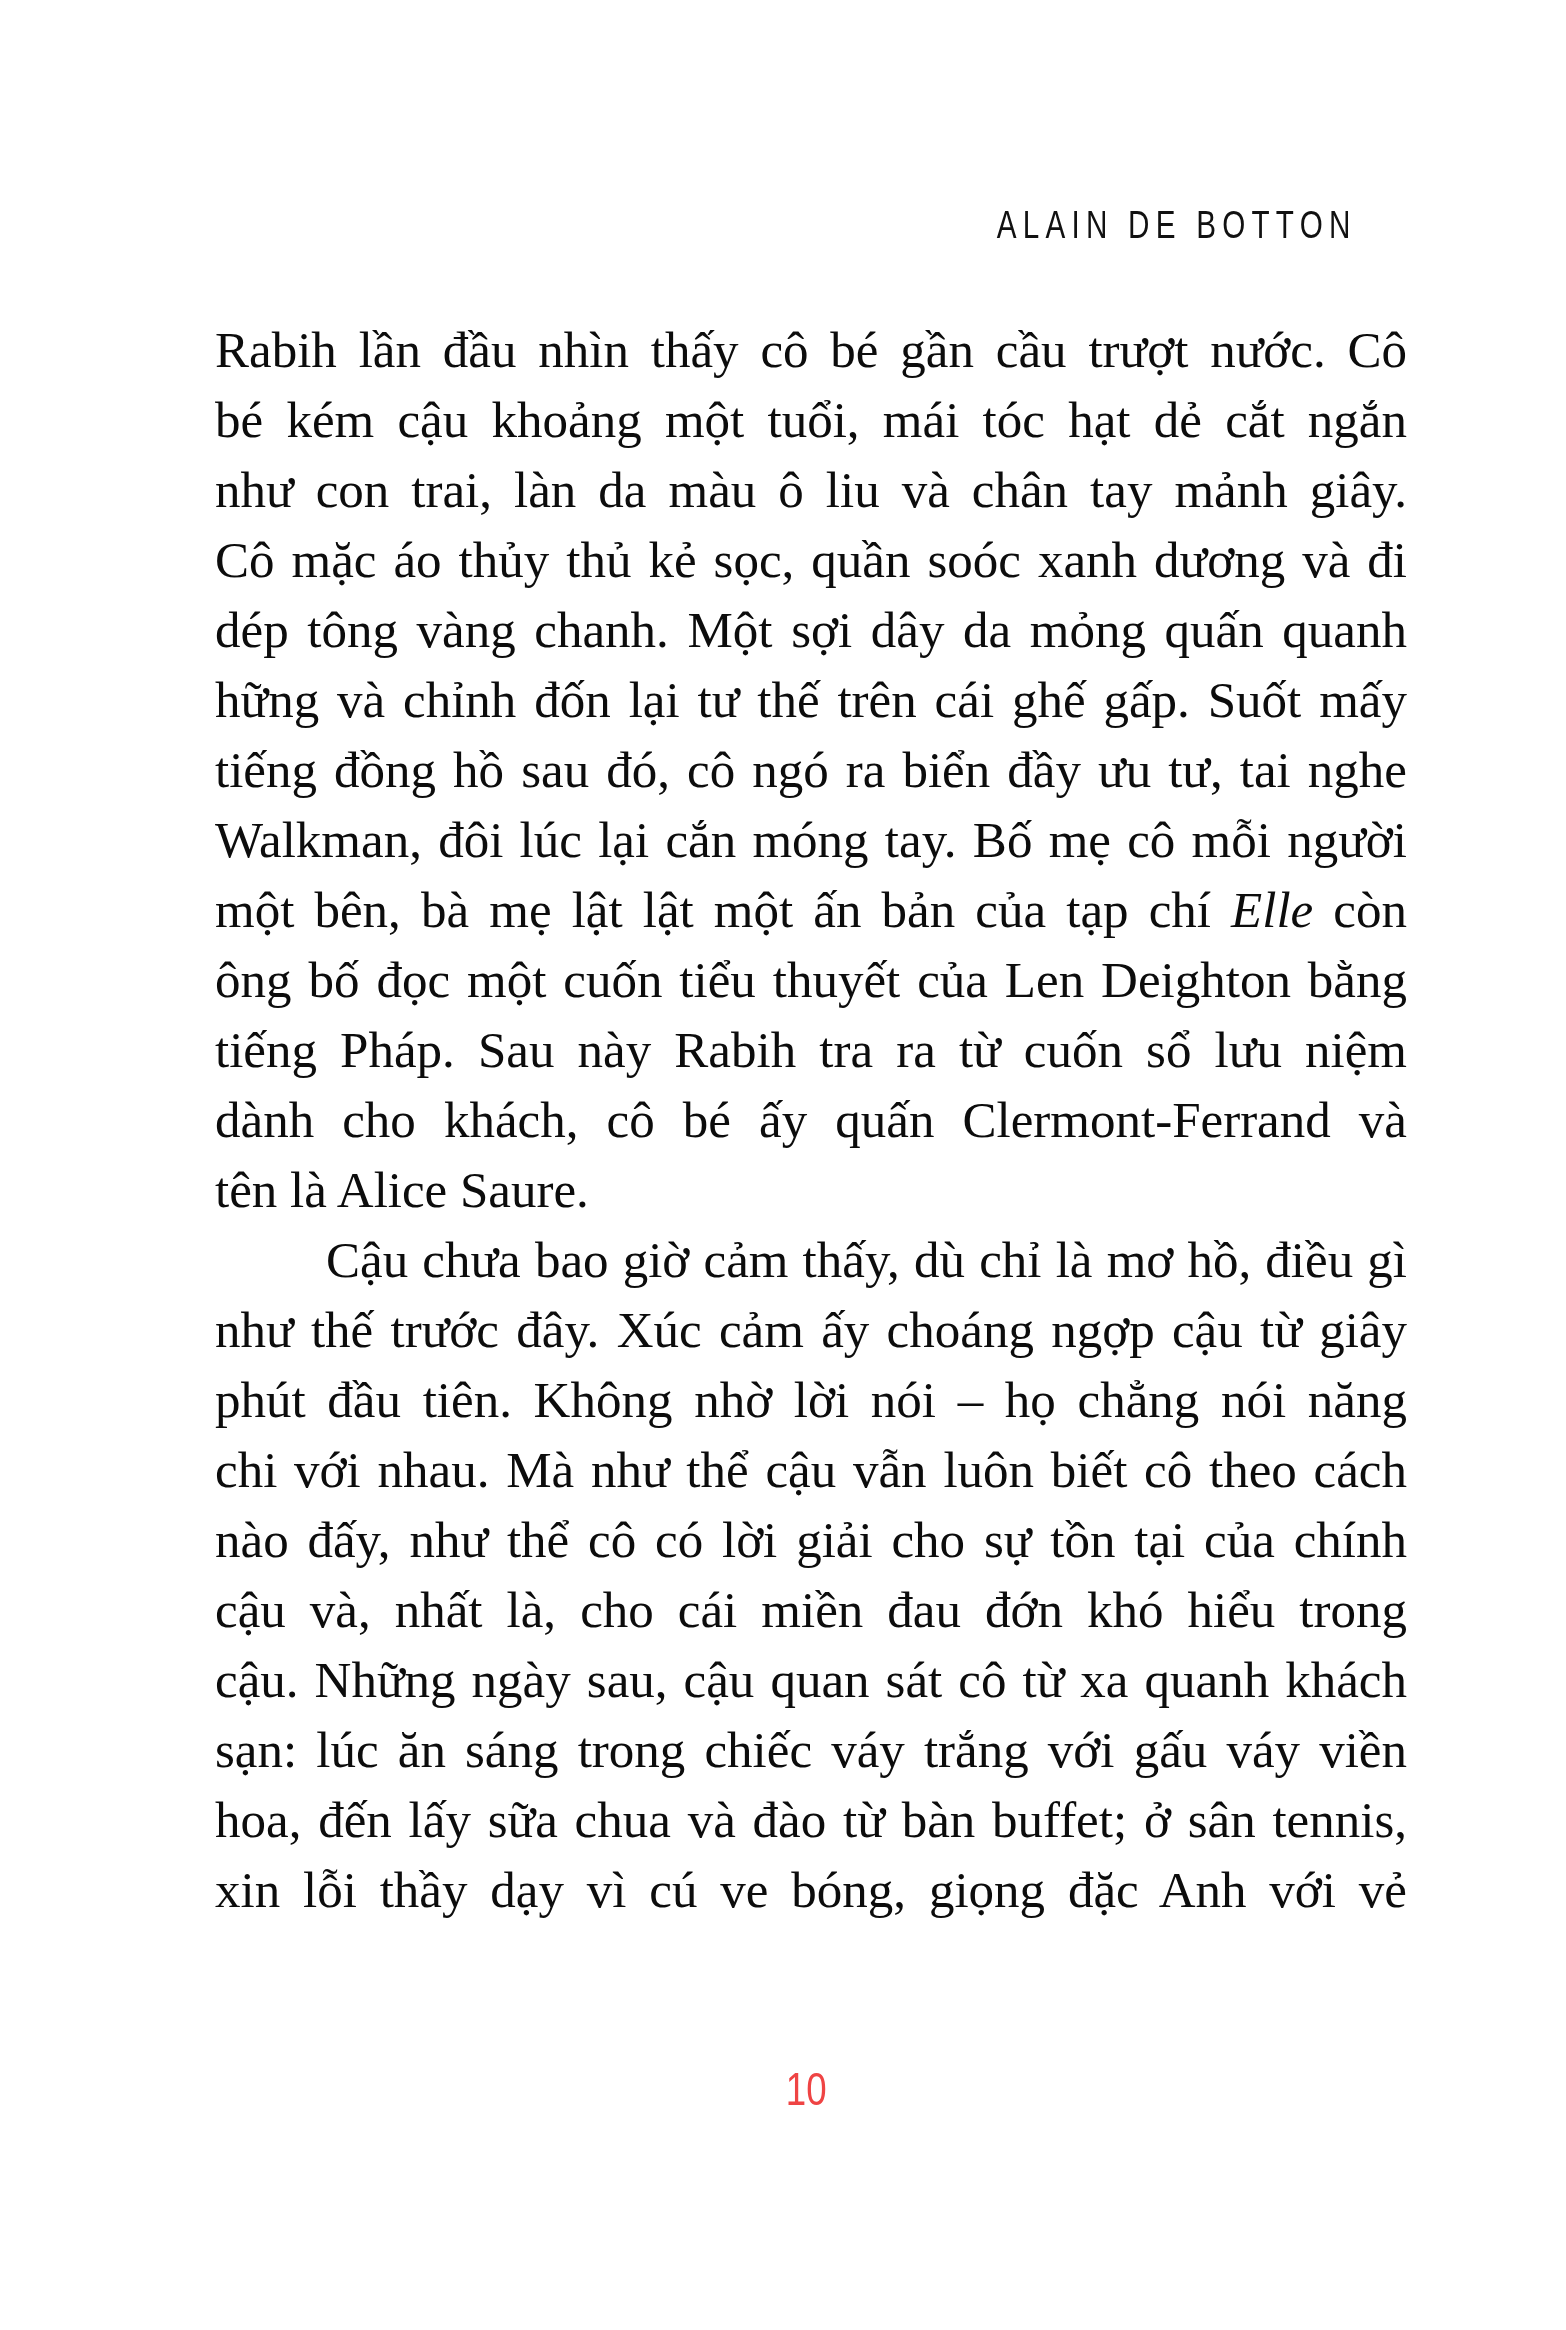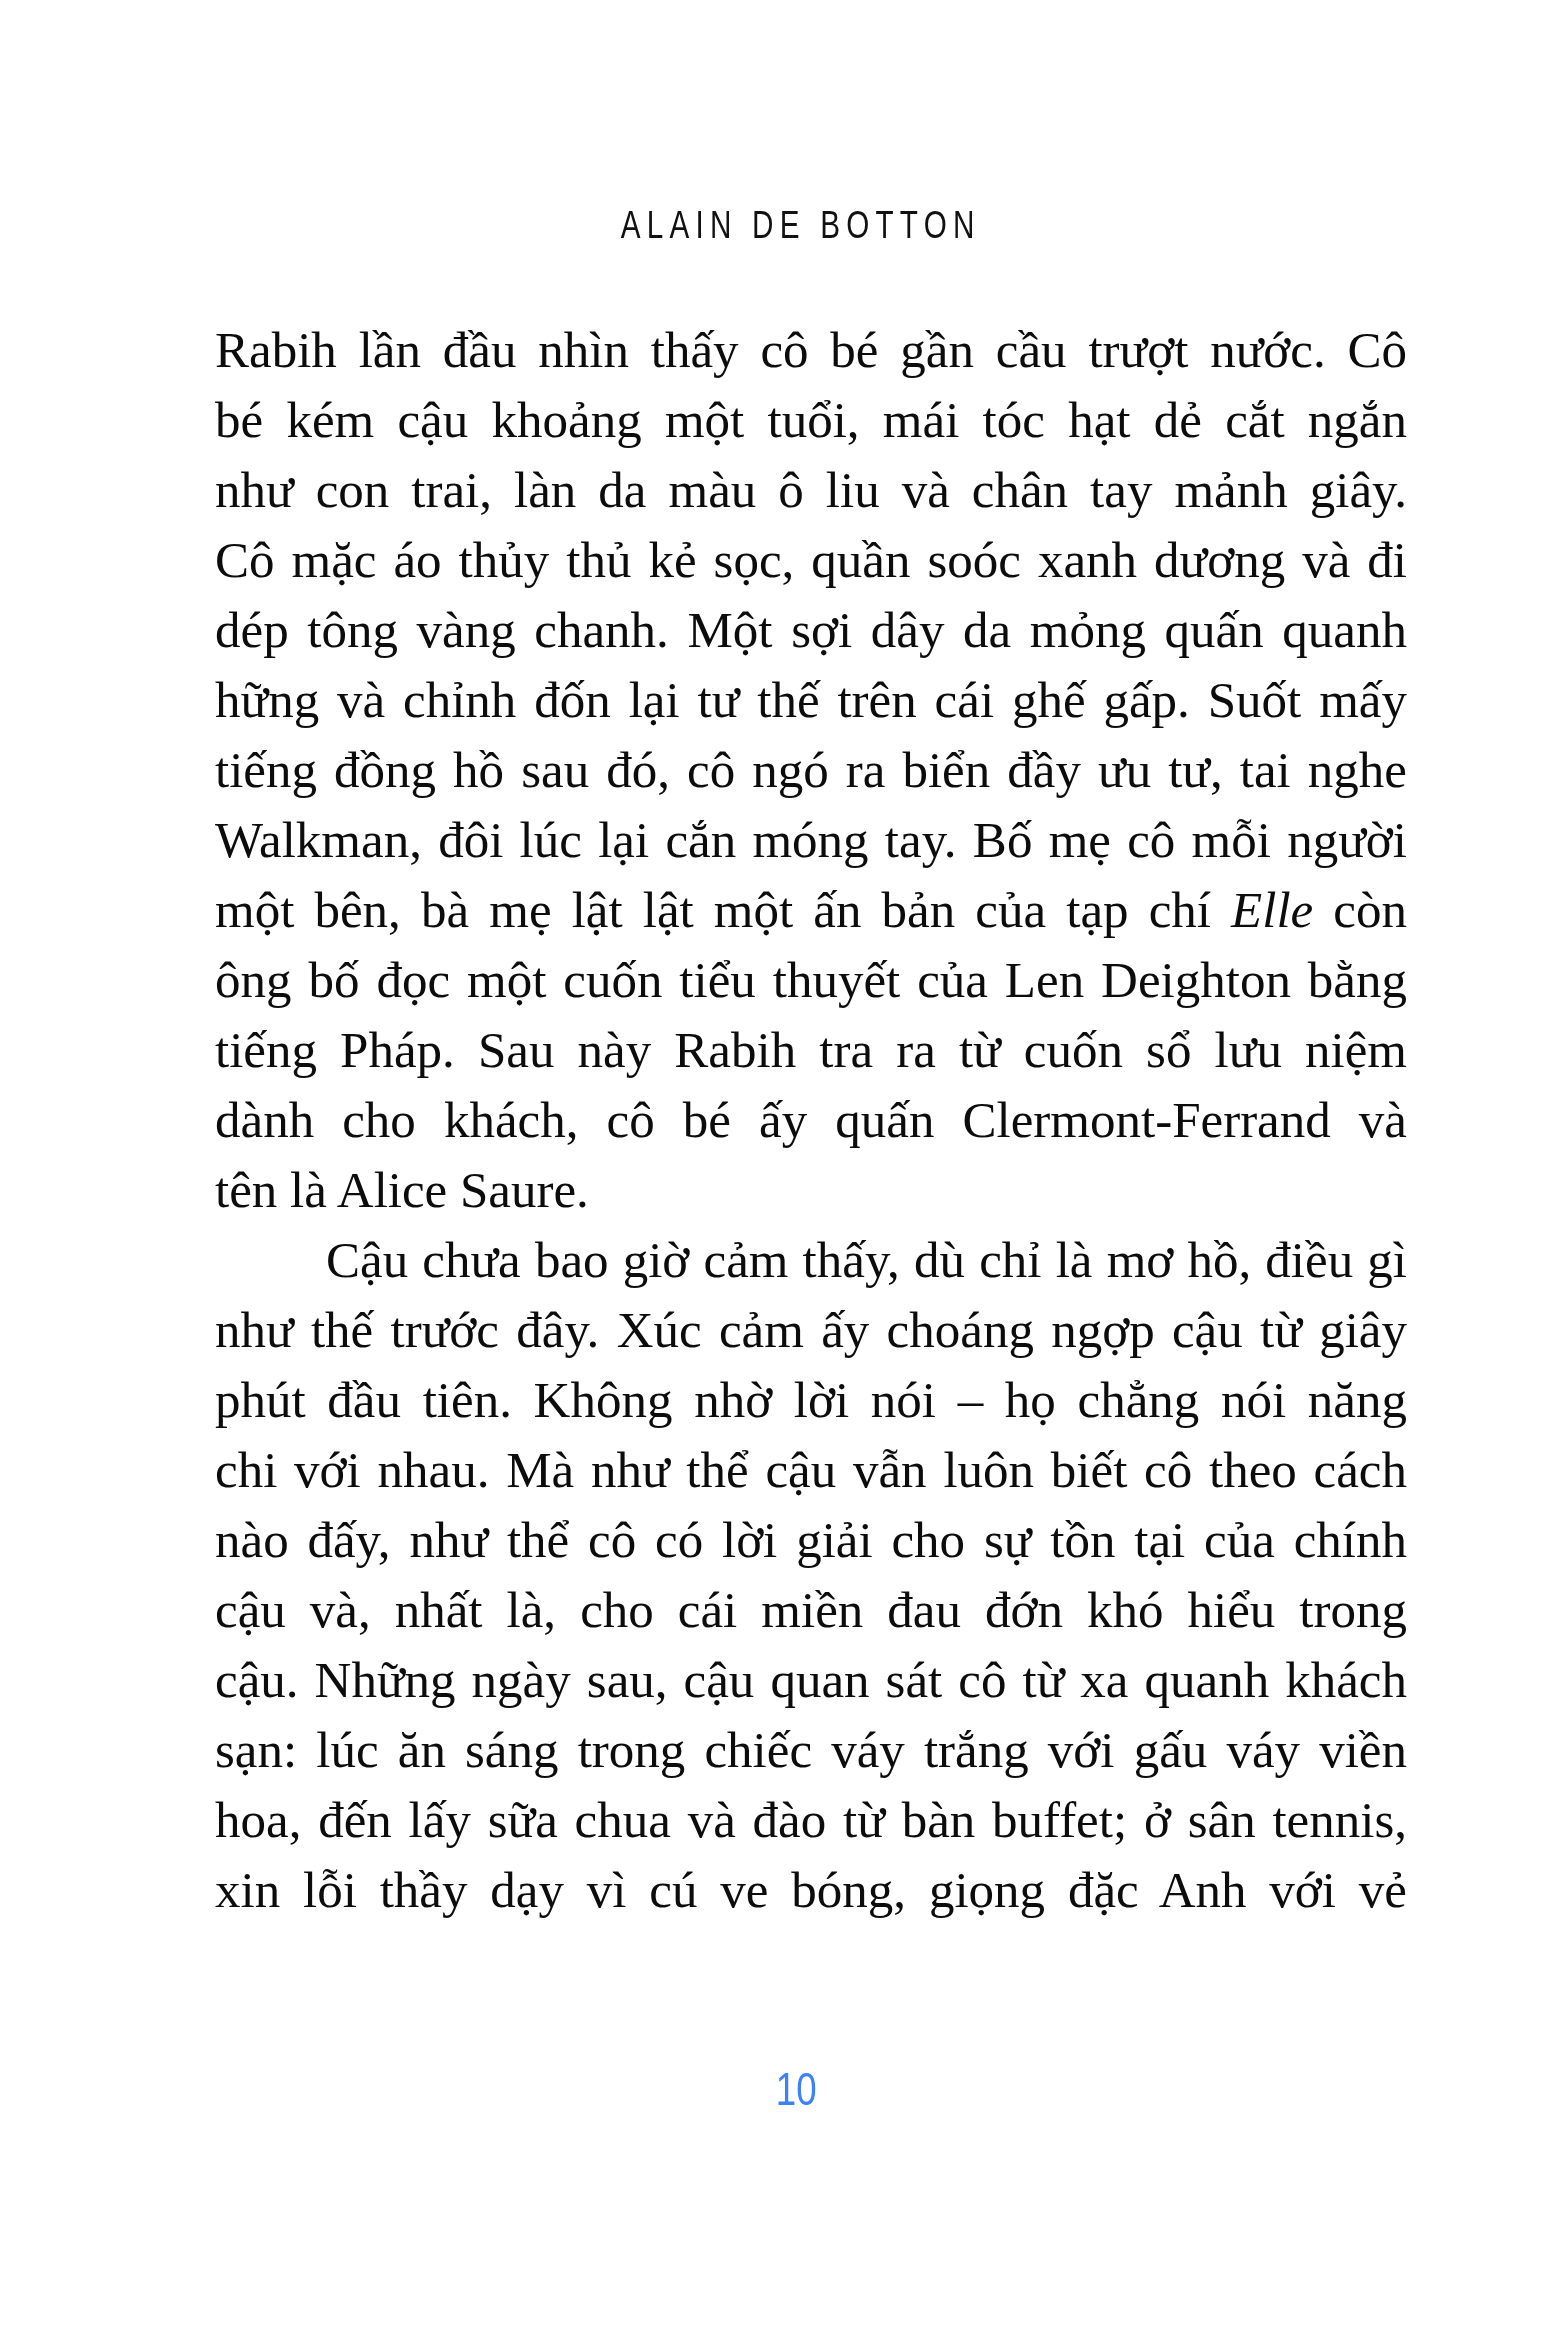--- a/index.html
+++ b/index.html
@@ -11,23 +11,23 @@
     position: relative;
     width: 1567px;
     height: 2330px;
     background: #ffffff;
     color: #0c0c0c;
     overflow: hidden;
   }
   .running-header {
     position: absolute;
     top: 204px;
-    left: 205px;
+    left: 215px;
     width: 1192px;
-    text-align: center;
+    text-align: right;
     font-family: "Liberation Sans", sans-serif;
     font-size: 38px;
     font-weight: 400;
     color: #111111;
   }
   .running-header .condensed {
     display: inline-block;
     transform: scaleX(0.78);
     transform-origin: center;
     letter-spacing: 8px;
@@ -55,27 +55,27 @@
   }
   .line.indent {
     padding-left: 111px;
   }
   .em {
     font-style: italic;
   }
   .folio {
     position: absolute;
     top: 2061px;
-    left: 200px;
+    left: 210px;
     width: 1192px;
     text-align: center;
     font-family: "Liberation Sans", sans-serif;
     font-size: 47px;
     font-weight: 400;
-    color: #3b82f6;
+    color: #ef4444;
   }
   .folio .condensed {
     display: inline-block;
     transform: scaleX(0.78);
     transform-origin: center;
   }
 </style>
 </head>
 <body>
 

